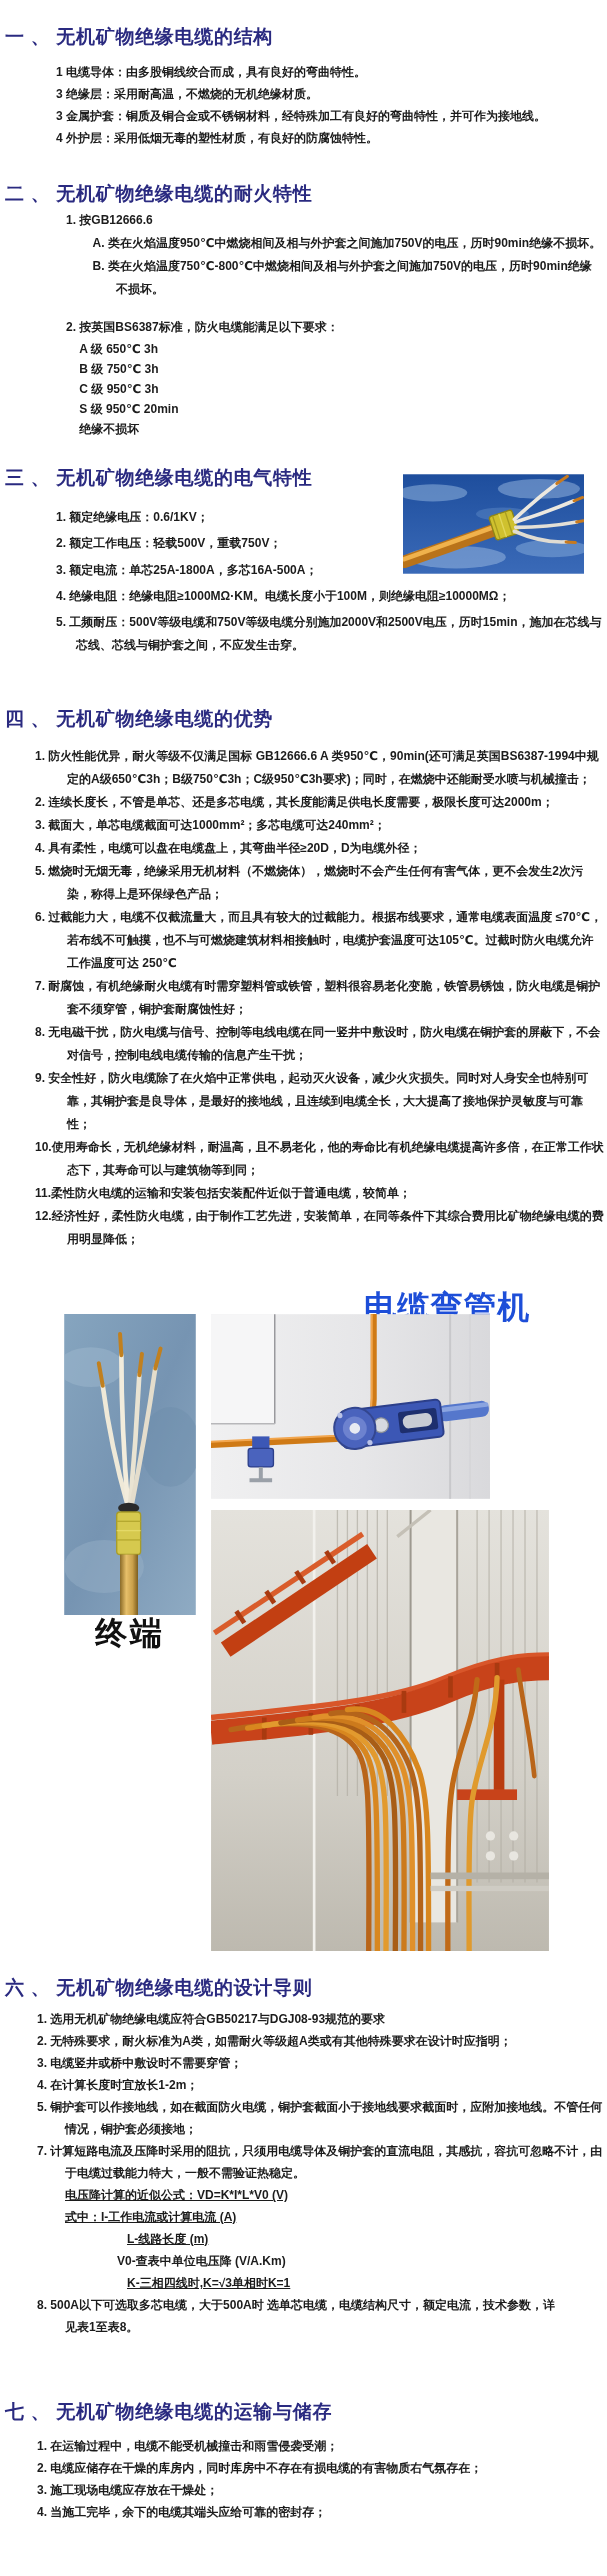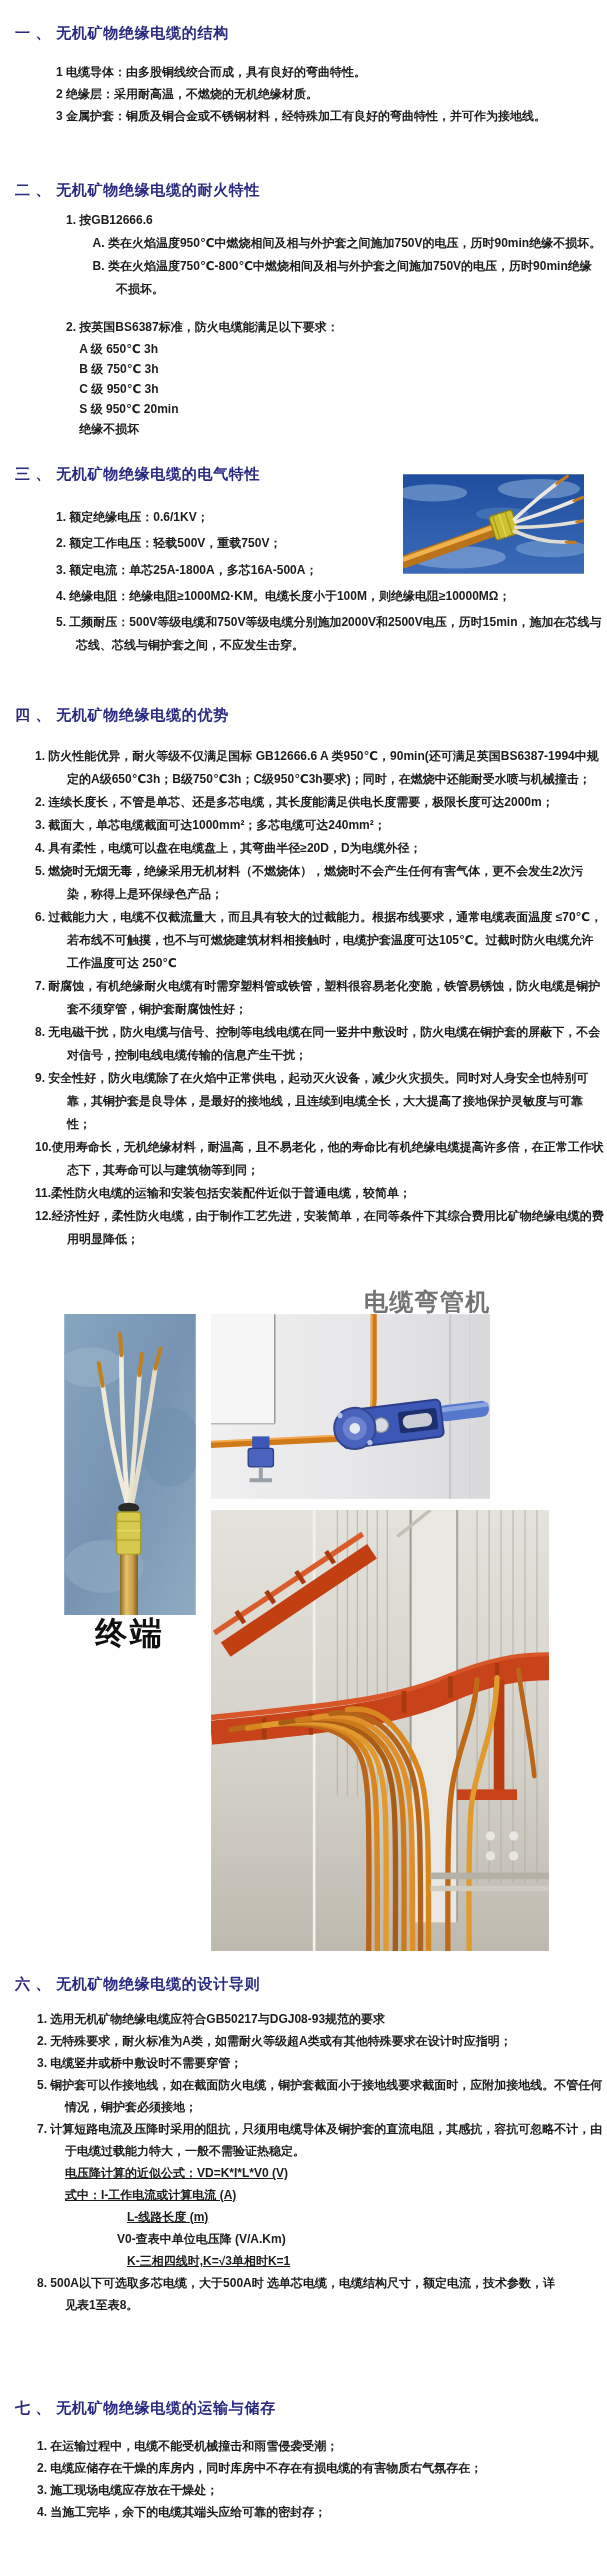--- a/index.html
+++ b/index.html
@@ -1,51 +1,52 @@
 <!DOCTYPE html>
 <html style="font-size:10.6px"><head>
 <meta charset="utf-8">
 <style>
   html,body{margin:0;padding:0;background:#ffffff;}
   .page{position:relative;width:608px;height:2576px;background:#ffffff;overflow:hidden;
         font-family:"Liberation Sans","DejaVu Sans",sans-serif;color:#1c1c1c;font-weight:bold;}
-  .h{position:absolute;left:15px;margin:0;font-size:15px;letter-spacing:0.7px;color:#2a2a80;white-space:nowrap;font-weight:bold;}
+  .h{position:absolute;left:5px;margin:0;font-size:19px;letter-spacing:0.7px;color:#2a2a80;white-space:nowrap;font-weight:bold;}
   .txt{position:absolute;font-size:12px;line-height:23px;}
   .li{padding-left:28px;text-indent:-28px;}
   .nw{white-space:nowrap;}
   
   .s2-sub{padding-left:26.6px;}
   .s2-sub2{padding-left:50px;}
   .s2-item2{margin-top:14.6px;}
   .s2-grade{padding-left:13.3px;line-height:20px;}
   
   .s3-it{margin-bottom:3.3px;padding-left:20px;text-indent:-20px;}
   
   .s4-it{padding-left:32px;text-indent:-32px;}
   
   .s6{line-height:22px;}
   .f1{padding-left:28px;text-decoration:underline;}
   .f3{padding-left:90px;text-decoration:underline;}
   .f4{padding-left:80px;}
   .cont{padding-left:28px;}
   
-  .fig-title{position:absolute;font-size:24px;letter-spacing:1.3px;color:#737373;white-space:nowrap;font-weight:bold;}
+  .fig-title{position:absolute;font-size:32px;letter-spacing:1.3px;color:#1d4ed8;white-space:nowrap;font-weight:bold;}
   .fig-cap{position:absolute;font-size:32px;letter-spacing:2.7px;color:#111;text-align:center;font-weight:bold;}
   .ph{position:absolute;display:block;}
 </style>
 </head>
 <body>
 
 <div class="page">
 
   <h2 class="h" style="top:24px">一 、 无机矿物绝缘电缆的结构</h2>
   <div class="txt" style="left:56px;top:61px;width:542px;line-height:22px">
     <div class="nw">1 电缆导体：由多股铜线绞合而成，具有良好的弯曲特性。</div>
-    <div class="nw">2 绝缘层：采用耐高温，不燃烧的无机绝缘材质。</div>
+    <div class="nw">3 绝缘层：采用耐高温，不燃烧的无机绝缘材质。</div>
     <div class="nw">3 金属护套：铜质及铜合金或不锈钢材料，经特殊加工有良好的弯曲特性，并可作为接地线。</div>
+    <div class="nw">4 外护层：采用低烟无毒的塑性材质，有良好的防腐蚀特性。</div>
   </div>
 
   <h2 class="h" style="top:181px">二 、 无机矿物绝缘电缆的耐火特性</h2>
   <div class="txt" style="left:66px;top:209px;width:540px">
     <div>1. 按GB12666.6</div>
     <div class="s2-sub nw">A. 类在火焰温度950℃中燃烧相间及相与外护套之间施加750V的电压，历时90min绝缘不损坏。</div>
     <div class="s2-sub nw">B. 类在火焰温度750℃-800℃中燃烧相间及相与外护套之间施加750V的电压，历时90min绝缘</div>
     <div class="s2-sub2">不损坏。</div>
     <div class="s2-item2">2. 按英国BS6387标准，防火电缆能满足以下要求：</div>
     <div class="s2-grade">A 级 650℃  3h</div>
@@ -256,20 +257,21 @@
       <circle cx="420" cy="520" r="7"></circle>
         <circle cx="455" cy="520" r="7"></circle>
     </g>
   </svg>
 
   <h2 class="h" style="top:1975px">六 、 无机矿物绝缘电缆的设计导则</h2>
   <div class="txt s6" style="left:37px;top:2008px;width:568px">
     <div class="li">1. 选用无机矿物绝缘电缆应符合GB50217与DGJ08-93规范的要求</div>
     <div class="li">2. 无特殊要求，耐火标准为A类，如需耐火等级超A类或有其他特殊要求在设计时应指明；</div>
     <div class="li">3. 电缆竖井或桥中敷设时不需要穿管；</div>
+    <div class="li">4. 在计算长度时宜放长1-2m；</div>
     <div class="li">5. 铜护套可以作接地线，如在截面防火电缆，铜护套截面小于接地线要求截面时，应附加接地线。不管任何情况，铜护套必须接地；</div>
     <div class="li">7. 计算短路电流及压降时采用的阻抗，只须用电缆导体及铜护套的直流电阻，其感抗，容抗可忽略不计，由于电缆过载能力特大，一般不需验证热稳定。</div>
     <div class="f1">电压降计算的近似公式：VD=K*I*L*V0 (V)</div>
     <div class="f1">式中：I-工作电流或计算电流 (A)</div>
     <div class="f3">L-线路长度 (m)</div>
     <div class="f4">V0-查表中单位电压降 (V/A.Km)</div>
     <div class="f3">K-三相四线时,K=√3单相时K=1</div>
     <div class="nw">8. 500A以下可选取多芯电缆，大于500A时 选单芯电缆，电缆结构尺寸，额定电流，技术参数，详</div>
     <div class="cont">见表1至表8。</div>
   </div>

